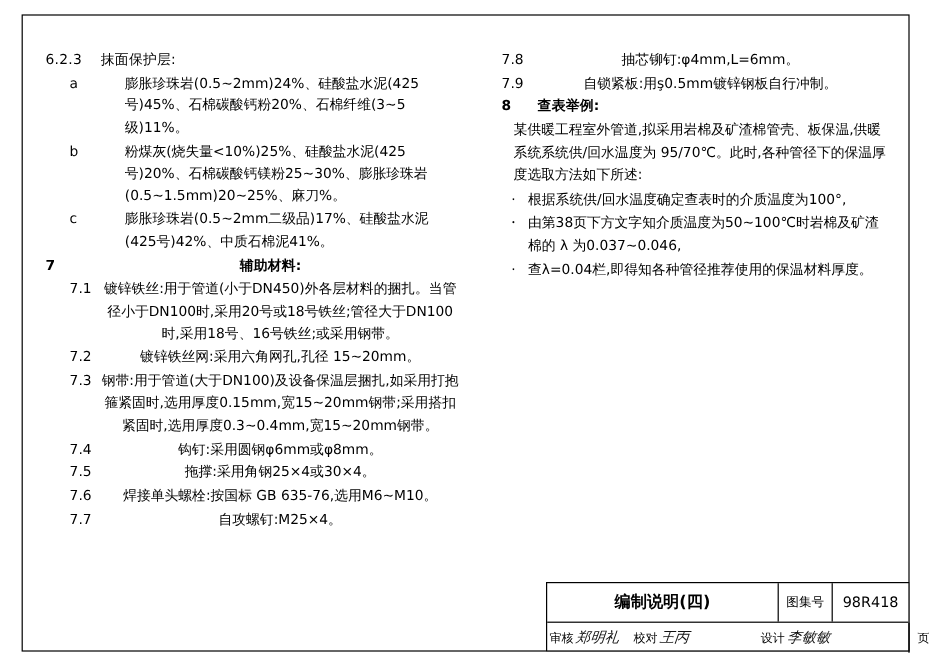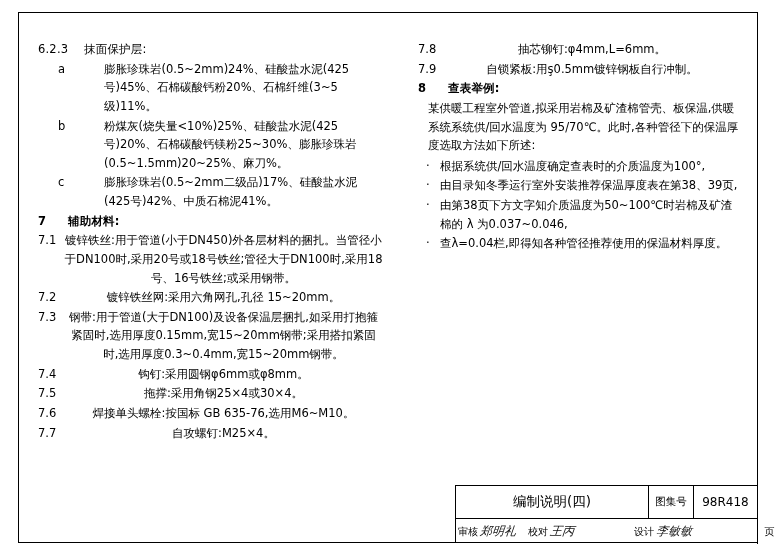--- a/index.html
+++ b/index.html
@@ -70,21 +70,21 @@
   
   .lv1 { padding-left: 26px; text-align: center; }      
   .lv1 .lbl { left: 0; }
   .lv2 { padding-left: 46px; margin-left: 20px; }
   .lv2 .lbl { left: 0; }
   .lv0 { padding-left: 14px; }
   .lv0 .lbl { left: 0; }
   .lvdash { padding-left: 14px; margin-left: 8px; }
   .lvdash .lbl { left: 0; }
   .indent-12 { margin-left: 10px; }
-  .indent-20 { }
+  .indent-20 { margin-left: 20px; }
 
   
   #titleblock {
     position: absolute;
     left: 455px;
     top: 485px;
     width: 303px;
     height: 58px;
     border: 1.5px solid #000;
     box-sizing: border-box;
@@ -98,21 +98,21 @@
     box-sizing: border-box;
     border-bottom: 1.5px solid #000;
     display: flex;
   }
   #tb-name {
     flex: 0 0 193px;
     display: flex;
     align-items: center;
     justify-content: center;
     font-size: 13.5px;
-    font-weight: normal;
+    font-weight: bold;
     border-right: 1.5px solid #000;
     box-sizing: border-box;
     height: 100%;
   }
   #tb-num-label {
     flex: 0 0 45px;
     display: flex;
     align-items: center;
     justify-content: center;
     font-size: 10.5px;
@@ -186,21 +186,21 @@
       <span>粉煤灰(烧失量&lt;10%)25%、硅酸盐水泥(425号)20%、石棉碳酸钙镁粉25~30%、膨胀珍珠岩(0.5~1.5mm)20~25%、麻刀%。</span>
     </div>
 
     <div class="p lv2">
       <span class="lbl">c</span>
       <span>膨胀珍珠岩(0.5~2mm二级品)17%、硅酸盐水泥(425号)42%、中质石棉泥41%。</span>
     </div>
 
     <div class="p lv0 sec-head">
       <span class="lbl">7</span>
-      <span style="padding-left:16px; display:block;">辅助材料:</span>
+      <span style="padding-left:16px; display:block;text-align:center;">辅助材料:</span>
     </div>
 
     <div class="p lv1 indent-20">
       <span class="lbl">7.1</span>
       <span>镀锌铁丝:用于管道(小于DN450)外各层材料的捆扎。当管径小于DN100时,采用20号或18号铁丝;管径大于DN100时,采用18号、16号铁丝;或采用钢带。</span>
     </div>
 
     <div class="p lv1 indent-20">
       <span class="lbl">7.2</span>
       <span>镀锌铁丝网:采用六角网孔,孔径 15~20mm。</span>
@@ -252,21 +252,20 @@
 
     <div class="blk indent-12">某供暖工程室外管道,拟采用岩棉及矿渣棉管壳、板保温,供暖系统系统供/回水温度为 95/70℃。此时,各种管径下的保温厚度选取方法如下所述:</div>
 
     <div class="p lvdash">
       <span class="lbl">·</span>
       <span>根据系统供/回水温度确定查表时的介质温度为100°,</span>
     </div>
 
     <div class="p lvdash">
       <span class="lbl">·</span>
-      <span>由目录知冬季运行室外安装推荐保温厚度表在第38、39页,</span>
     </div>
 
     <div class="p lvdash">
       <span class="lbl">·</span>
       <span>由第38页下方文字知介质温度为50~100℃时岩棉及矿渣棉的 λ 为0.037~0.046,</span>
     </div>
 
     <div class="p lvdash">
       <span class="lbl">·</span>
       <span>查λ=0.04栏,即得知各种管径推荐使用的保温材料厚度。</span>

